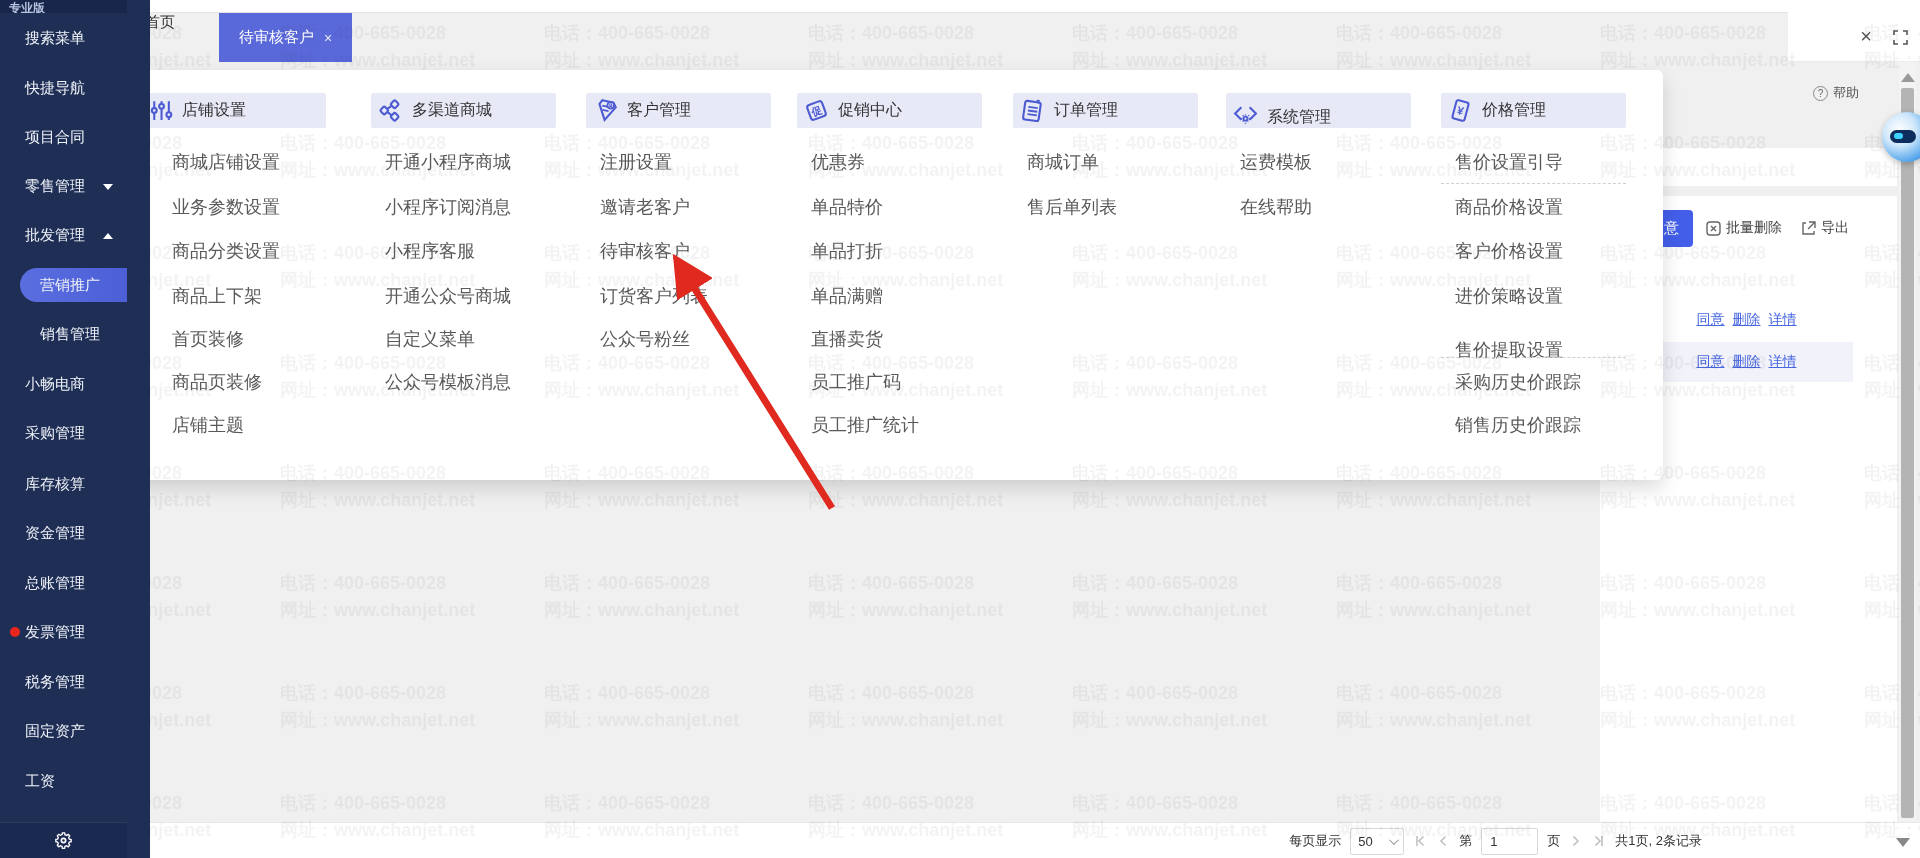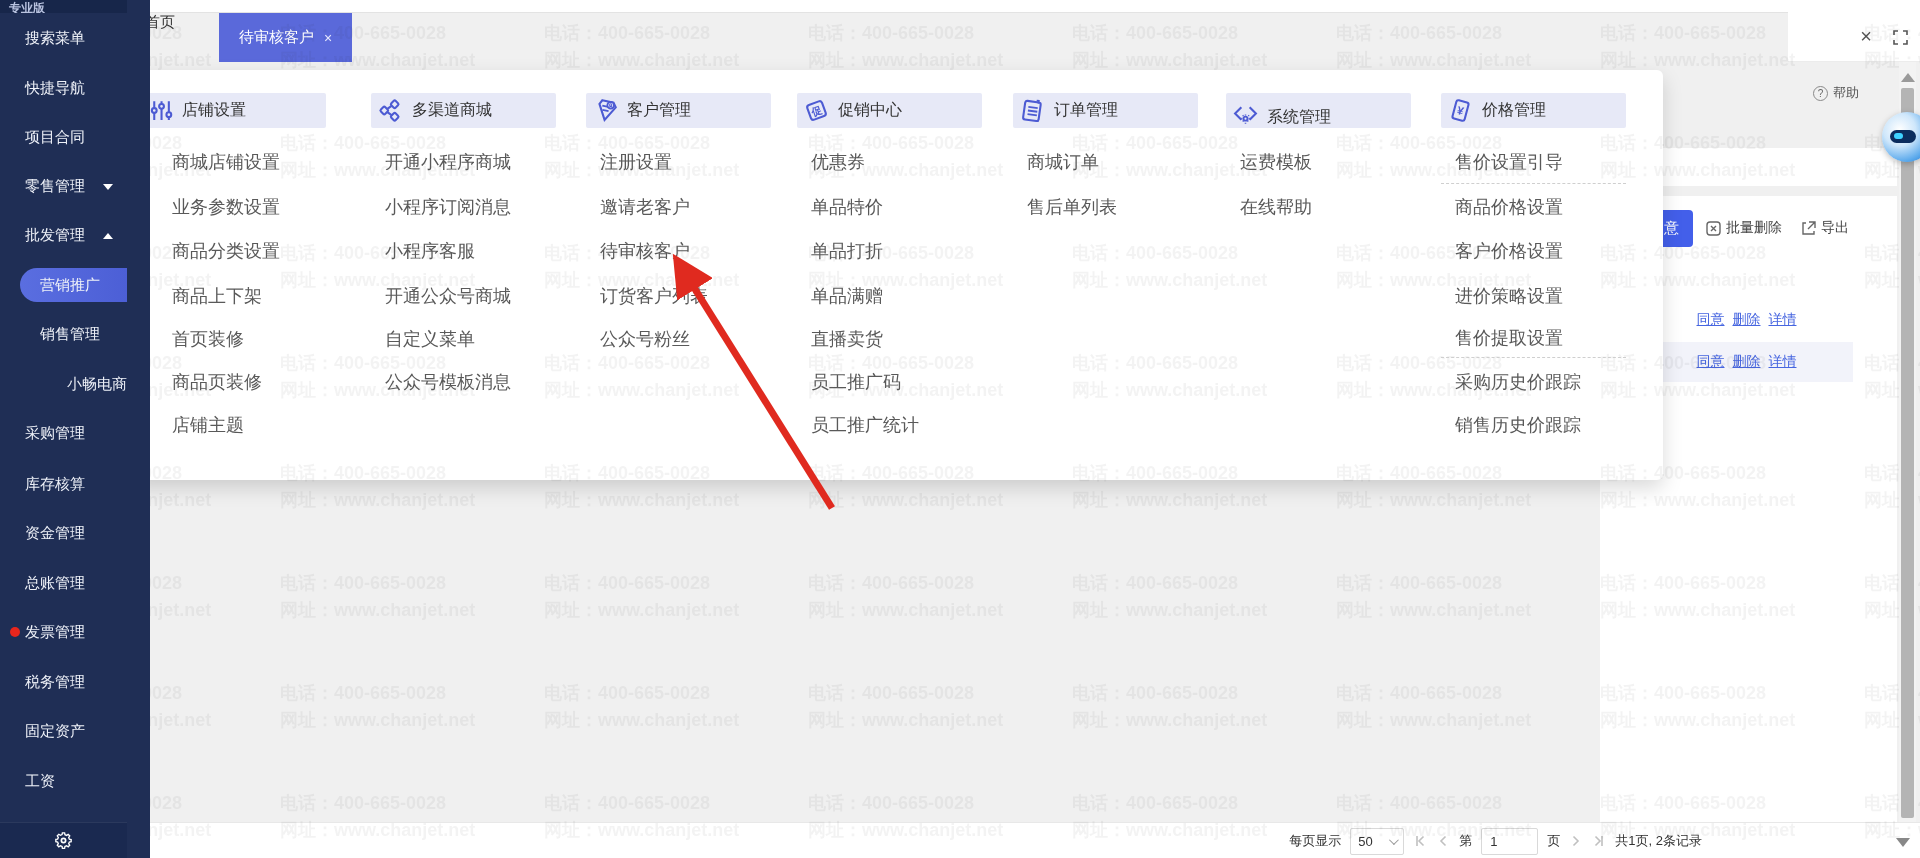--- a/index.html
+++ b/index.html
@@ -631,21 +631,21 @@
               <rect x="6" y="3" width="12" height="18" rx="2" transform="rotate(15 12 12)" fill="none" stroke="#4d5bd3" stroke-width="2"></rect>
               <text x="12" y="16" font-size="11" font-weight="bold" fill="#4d5bd3" text-anchor="middle" transform="rotate(15 12 12)">¥</text>
             </svg>
           </span>
           <span class="ttl">价格管理</span>
         </div>
         <div class="mm-item" style="left: 1324px; top: 80px;">售价设置引导</div>
         <div class="mm-item" style="left: 1324px; top: 125px;">商品价格设置</div>
         <div class="mm-item" style="left: 1324px; top: 169px;">客户价格设置</div>
         <div class="mm-item" style="left: 1324px; top: 214px;">进价策略设置</div>
-        <div class="mm-item" style="left: 1324px; top: 256px; font-family: Liberation Serif, serif;">售价提取设置</div>
+        <div class="mm-item" style="left: 1324px; top: 268px; font-family: Liberation Serif, serif;">售价提取设置</div>
         <div class="mm-item" style="left: 1324px; top: 300px;">采购历史价跟踪</div>
         <div class="mm-item" style="left: 1324px; top: 343px;">销售历史价跟踪</div>
         <div class="mm-div" style="left: 1310px; top: 113px;"></div>
         <div class="mm-div" style="left: 1310px; top: 287px;"></div>
       </div>
   </div>
 
   <svg id="arrow">
     <defs>
       <marker id="ah" markerWidth="6" markerHeight="6" refX="4.6" refY="3" orient="auto">
@@ -658,21 +658,21 @@
   <div id="sidebar">
     <div id="edition">专业版</div>
     <div id="side-items">
         <div class="side-item ind1" style="top: 25px;"><span class="lbl">搜索菜单</span></div>
         <div class="side-item ind1" style="top: 75px;"><span class="lbl">快捷导航</span></div>
         <div class="side-item ind1" style="top: 124px;"><span class="lbl">项目合同</span></div>
         <div class="side-item ind1" style="top: 173px;"><span class="lbl">零售管理</span><span class="chev down"></span></div>
         <div class="side-item ind1" style="top: 222px;"><span class="lbl">批发管理</span><span class="chev up"></span></div>
         <div class="side-item ind2" style="top: 272px;"><div class="active-pill"></div><span class="lbl">营销推广</span></div>
         <div class="side-item ind2" style="top: 321px;"><span class="lbl">销售管理</span></div>
-        <div class="side-item ind1" style="top: 371px; text-align: right;"><span class="lbl">小畅电商</span></div>
+        <div class="side-item ind1" style="top: 371px;"><span class="lbl">小畅电商</span></div>
         <div class="side-item ind1" style="top: 420px;"><span class="lbl">采购管理</span></div>
         <div class="side-item ind1" style="top: 471px;"><span class="lbl">库存核算</span></div>
         <div class="side-item ind1" style="top: 520px;"><span class="lbl">资金管理</span></div>
         <div class="side-item ind1" style="top: 570px;"><span class="lbl">总账管理</span></div>
         <div class="side-item ind1" style="top: 619px;"><div class="red-dot"></div><span class="lbl">发票管理</span></div>
         <div class="side-item ind1" style="top: 669px;"><span class="lbl">税务管理</span></div>
         <div class="side-item ind1" style="top: 718px;"><span class="lbl">固定资产</span></div>
         <div class="side-item ind1" style="top: 768px;"><span class="lbl">工资</span></div>
       </div>
     <div id="gearstrip">

